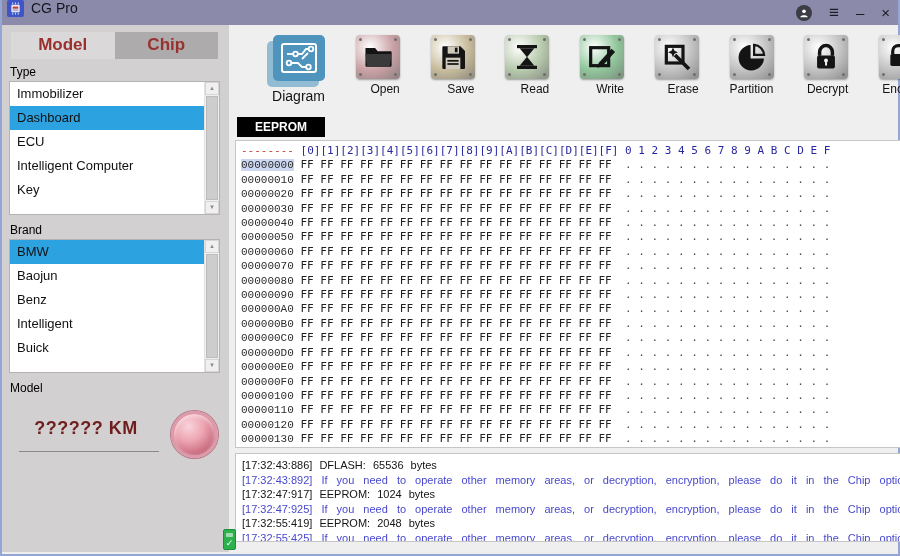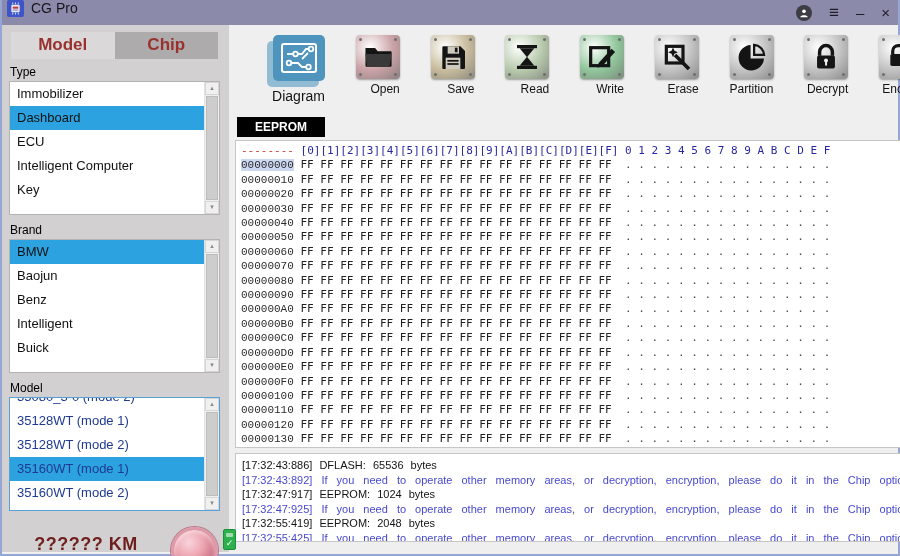--- a/index.html
+++ b/index.html
@@ -152,34 +152,20 @@
             <div class="list-item">Buick</div>
           </div>
         <div class="vscroll">
           <div class="vs-btn up">▲</div>
           <div class="vs-thumb" style="top:14px;bottom:14px;"></div>
           <div class="vs-btn down">▼</div>
         </div>
       </div>
 
       <div class="sec-label" style="margin-top:8px;">Model</div>
-      <div class="listbox focused" id="model-list">
-        <div class="list-inner">
-            <div class="list-item navy clipped">35080_3-0 (mode 2)</div>
-            <div class="list-item navy">35128WT (mode 1)</div>
-            <div class="list-item navy">35128WT (mode 2)</div>
-            <div class="list-item selected navy">35160WT (mode 1)</div>
-            <div class="list-item navy">35160WT (mode 2)</div>
-          </div>
-        <div class="vscroll">
-          <div class="vs-btn up">▲</div>
-          <div class="vs-thumb" style="top:14px;bottom:14px;"></div>
-          <div class="vs-btn down">▼</div>
-        </div>
-      </div>
 
       <div class="km-row">
         <div class="km-left">
           <div class="km-text">?????? KM</div>
           <div class="km-line"></div>
         </div>
         <div class="km-button"></div>
       </div>
     </div>
 

